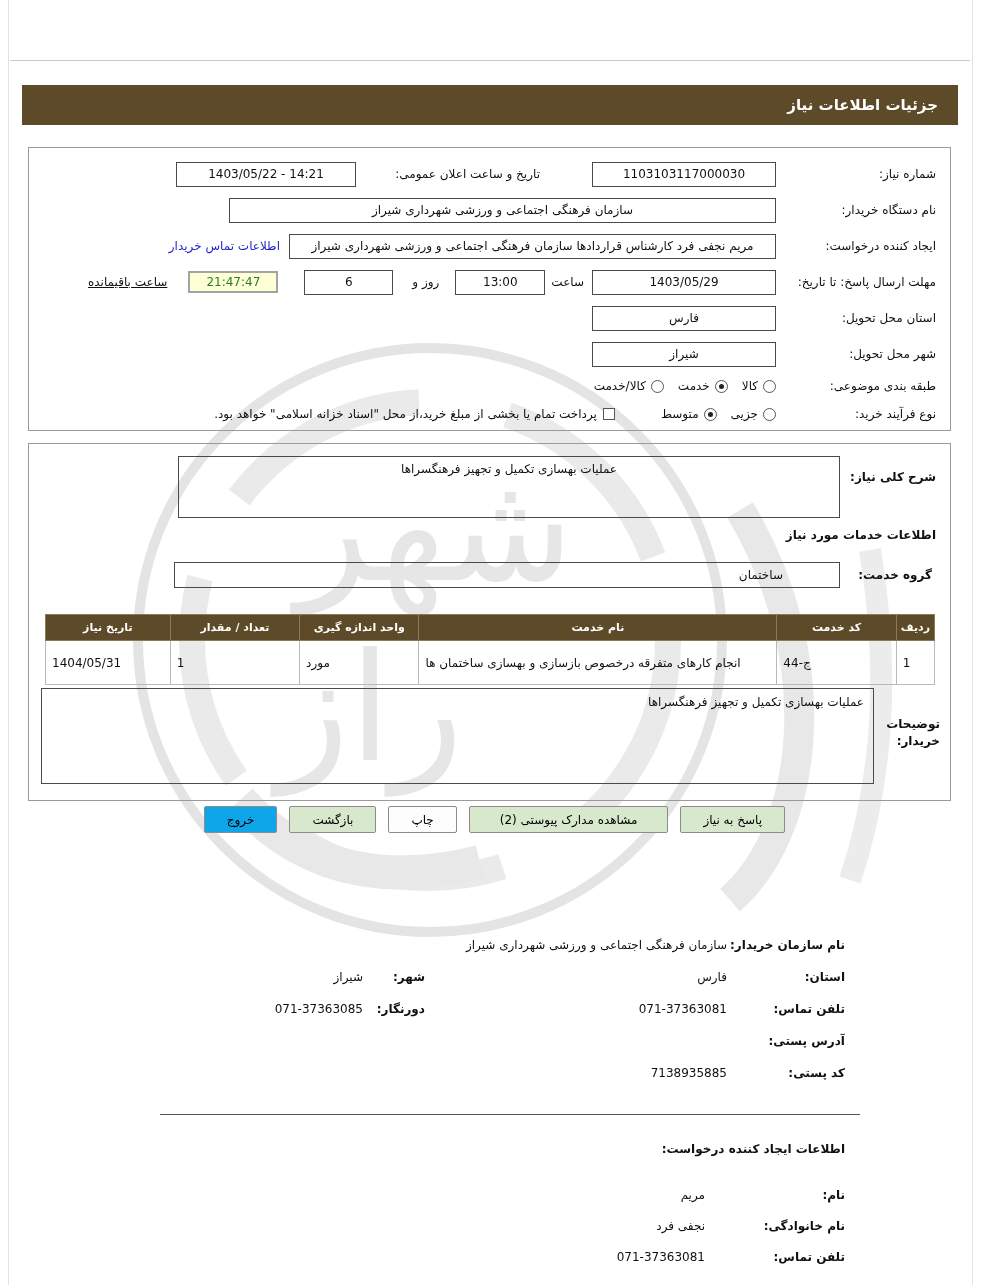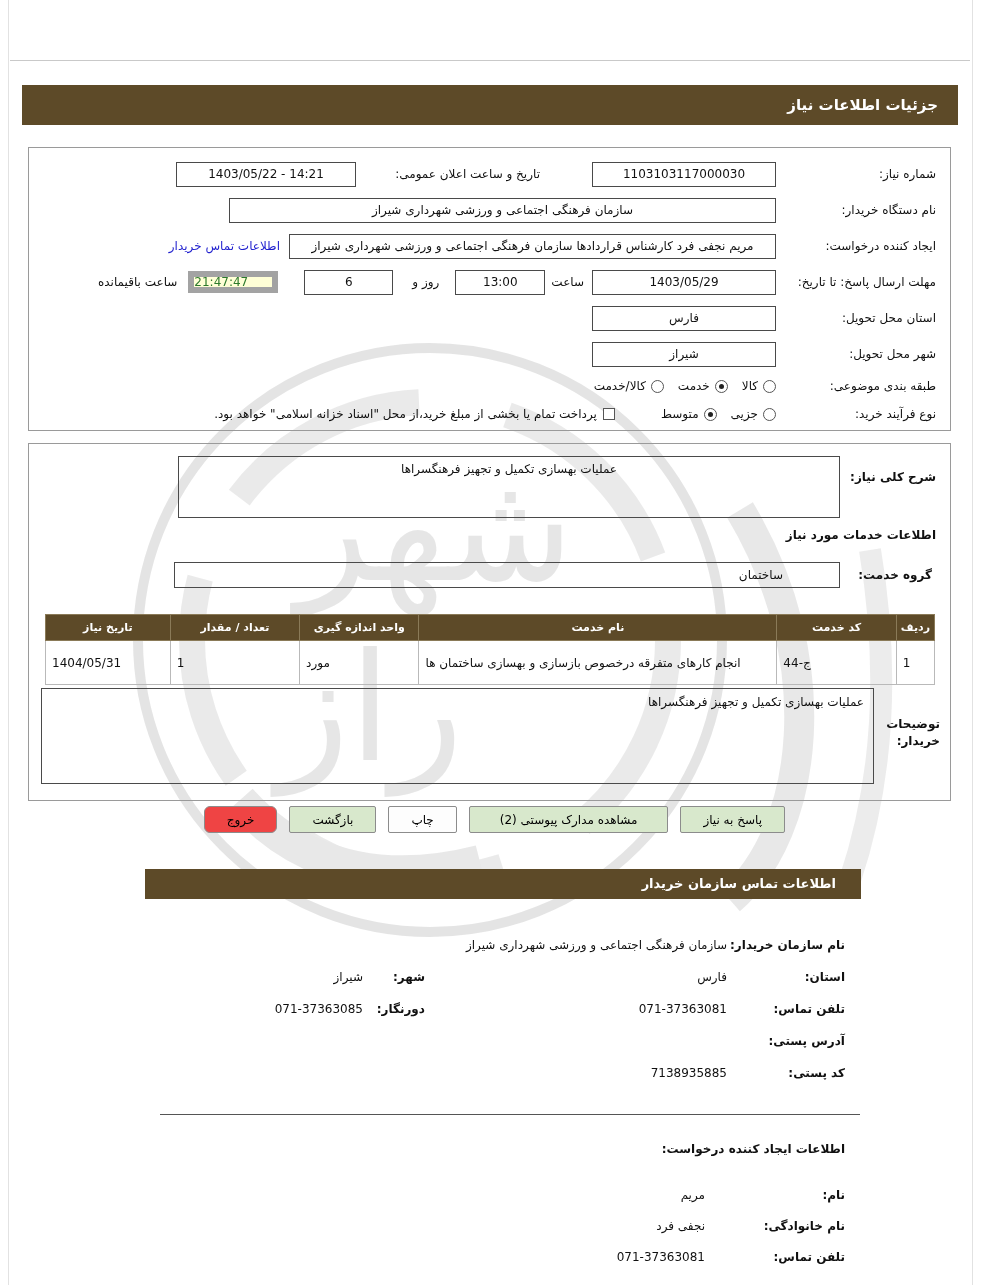--- a/index.html
+++ b/index.html
@@ -33,23 +33,23 @@
     justify-content: center; background: transparent; overflow: hidden; white-space: nowrap;
   }
   .w184 { width: 184px; } .w180 { width: 180px; margin-right: 34px; }
   .w547 { width: 547px; } .w487 { width: 487px; }
   .w90 { width: 90px; } .w89 { width: 89px; }
   .link { color: #1f1fce; margin-right: 9px; cursor: pointer; white-space: nowrap; }
   .word { margin-right: 8px; white-space: nowrap; }
   .word.days { margin-right: 16px; margin-left: 16px; }
   .countdown {
     width: 90px; height: 22px; margin-right: 26px; background: #ffffd6;
-    border: 6px solid #a3a3a3; color: #2c7a2c; display: flex; align-items: center; justify-content: flex-end;
-  }
-  .rem-label { margin-right: 11px; white-space: nowrap; }
+    border: 2px solid #a3a3a3; color: #2c7a2c; display: flex; align-items: center; justify-content: center;
+  }
+  .rem-label { margin-right: 21px; white-space: nowrap; text-decoration: underline; }
 
   .radio-group { display: inline-flex; align-items: center; margin-left: 14px; cursor: pointer; }
   .radio {
     width: 13px; height: 13px; border: 1px solid #555; border-radius: 50%;
     background: #fff; margin-left: 5px; position: relative; flex-shrink: 0;
   }
   .radio.checked::after {
     content: ""; position: absolute; left: 3px; top: 3px; width: 5px; height: 5px;
     border-radius: 50%; background: #222;
   }
@@ -75,21 +75,21 @@
   .col-unit { width: 120px; } .col-qty { width: 130px; } .col-date { width: 125px; }
 
   .btn-row { position: absolute; top: 806px; right: 196px; display: flex; gap: 12px; direction: rtl; z-index: 2; }
   .btn {
     height: 27px; border: 1px solid #8c8c8c; border-radius: 2px; font-size: 12px;
     display: inline-flex; align-items: center; justify-content: center;
     padding: 0 22px; cursor: pointer; font-family: inherit; white-space: nowrap;
   }
   .btn.green { background: #d8e8cc; }
   .btn.white { background: #fdfdfd; }
-  .btn.pink  { background: #ef4444; border-radius: 6px; }
+  .btn.pink  { background: #0ea5e9; }
   .btn.wide  { padding: 0 30px; }
 
   .bar2 {
     position: absolute; left: 145px; top: 869px; width: 716px; height: 30px;
     background: #5d4a28; color: #fff; font-weight: bold; font-size: 13px;
     line-height: 30px; padding-right: 25px; z-index: 2;
   }
 
   .contact { position: absolute; top: 938px; right: 136px; width: 706px; z-index: 2; }
   .c-row { display: flex; align-items: flex-start; margin-bottom: 11px; min-height: 21px; }
@@ -268,23 +268,20 @@
   </div>
 
   <div class="btn-row">
     <button class="btn green">پاسخ به نیاز</button>
     <button class="btn green wide">مشاهده مدارک پیوستی (2)</button>
     <button class="btn white">چاپ</button>
     <button class="btn green">بازگشت</button>
     <button class="btn pink">خروج</button>
   </div>
 
-  <div class="bar2">
-    <span>اطلاعات تماس سازمان خریدار</span>
-  </div>
 
   <div class="contact">
     <div class="c-row">
       <div class="c-label">نام سازمان خریدار:</div>
       <div class="c-val">سازمان فرهنگی اجتماعی و ورزشی شهرداری شیراز</div>
     </div>
     <div class="c-row">
       <div class="c-label">استان:</div>
       <div class="c-val w">فارس</div>
       <div class="c-label2">شهر:</div>

